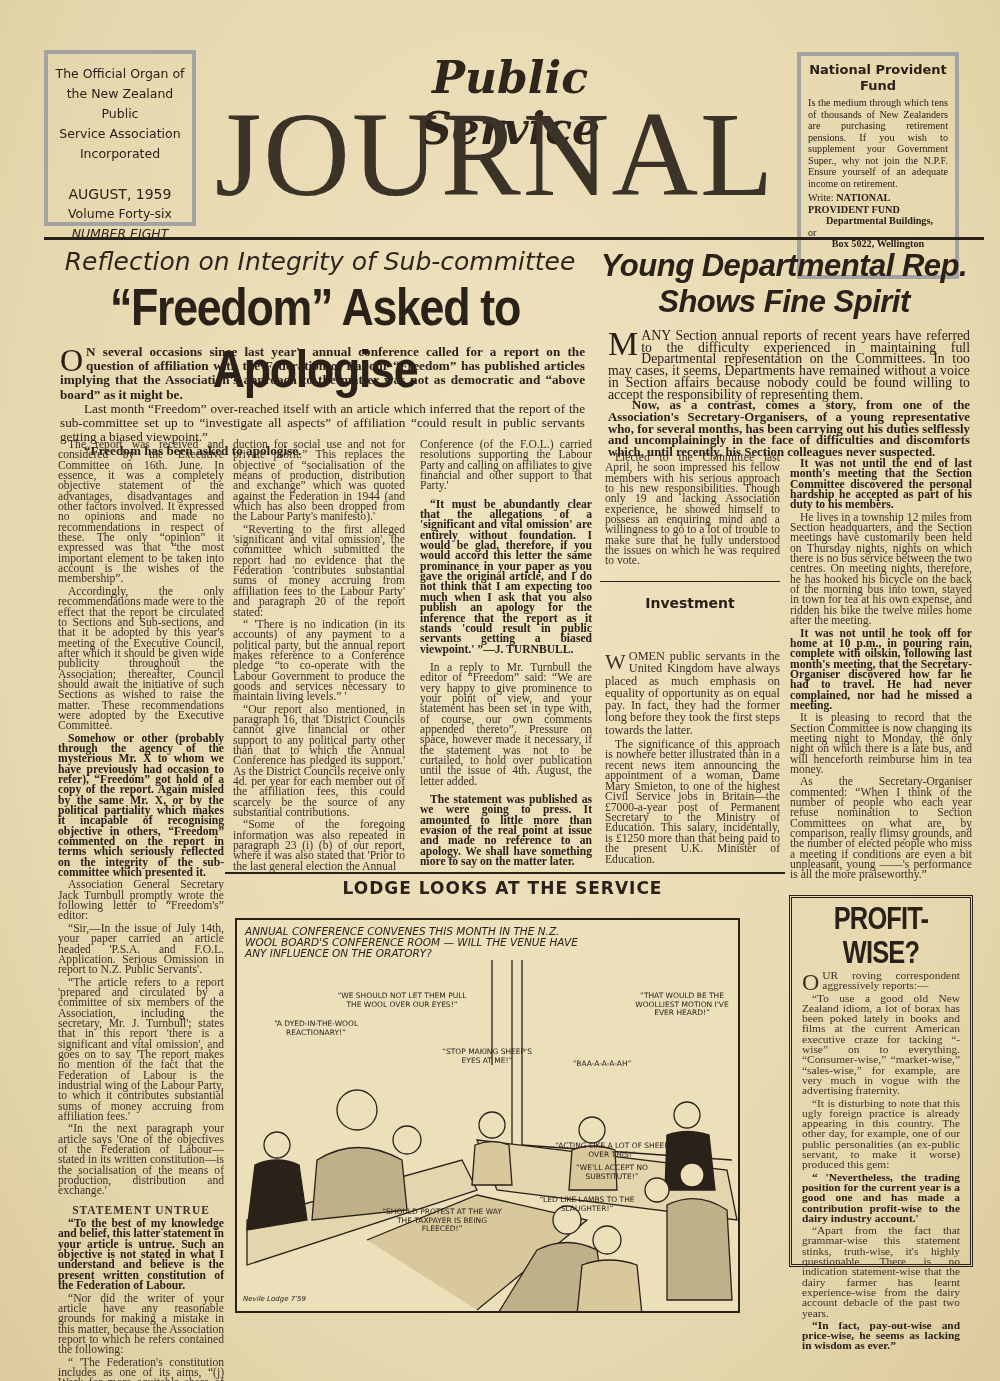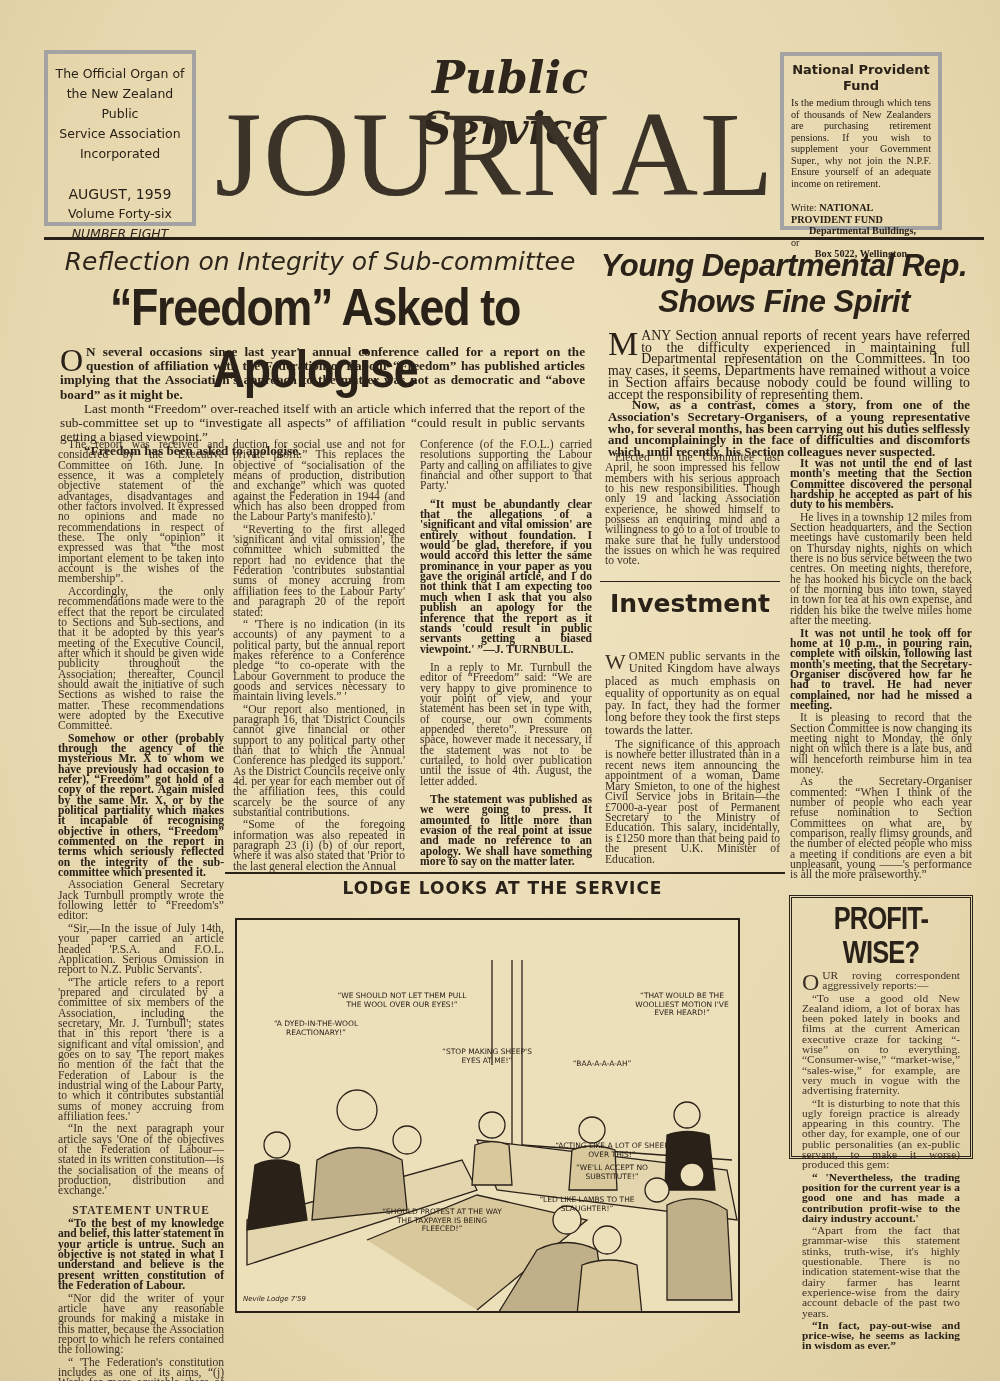--- a/index.html
+++ b/index.html
@@ -17,24 +17,24 @@
   .box { border: 4px solid #a3a3a3; }
 
   
   .org-box { left: 44px; top: 50px; width: 152px; height: 176px; padding: 10px 6px; text-align: center;
     font-family: "DejaVu Sans", sans-serif; font-size: 12.5px; line-height: 20px; }
   .org-box .it { font-style: italic; }
   .ps-title { left: 360px; top: 52px; width: 300px; text-align: center; font-style: italic; font-weight: bold;
     font-size: 44px; letter-spacing: 0px; color: #2e261c; font-family: "DejaVu Serif", serif; }
   .journal { left: 200px; top: 100px; width: 590px; text-align: center; font-size: 120px; line-height: 110px;
     letter-spacing: 2px; color: #3b3328; font-family: "Liberation Serif", serif; }
-  .npf-box { left: 780px; top: 52px; width: 162px; height: 178px; padding: 6px 7px; font-size: 10.2px; line-height: 11.5px; }
+  .npf-box { left: 797px; top: 52px; width: 162px; height: 227px; padding: 6px 7px; font-size: 10.2px; line-height: 11.5px; }
   .npf-title { font-family: "DejaVu Sans", sans-serif; font-weight: bold; font-size: 13px; text-align: center; line-height: 16px; margin-bottom: 3px; }
   .npf-body { text-align: justify; }
-  .npf-write { margin-top: 13px; }
+  .npf-write { margin-top: 3px; }
   .b { font-weight: bold; }
   .center { text-align: center; }
   .rule { background: #2a2118; }
 
   
   .kicker { left: 60px; top: 247px; width: 520px; text-align: center; font-family: "DejaVu Sans", sans-serif;
     font-style: italic; font-size: 25px; color: #2e261c; }
   .headline { left: 30px; top: 276px; width: 570px; text-align: center; font-family: "Liberation Sans", sans-serif;
     font-weight: bold; font-size: 52px; letter-spacing: -1.5px; transform: scaleX(0.86); transform-origin: center; line-height: 62px; }
   .lead { left: 60px; top: 345px; width: 525px; font-size: 13.2px; line-height: 14.2px; text-align: justify; }
@@ -46,30 +46,30 @@
     font-weight: bold; font-style: italic; font-size: 31px; line-height: 36px; letter-spacing: -0.5px; }
   .young-lead { left: 608px; top: 330px; width: 362px; font-size: 13.8px; line-height: 11.7px; text-align: justify; }
 
   .col { font-size: 11.6px; line-height: 10.35px; text-align: justify; color: #3a3026; }
   .col p { text-indent: 10px; margin-bottom: 2px; }
   .col p.noind { text-indent: 0; }
   .col .bold { font-weight: bold; color: #2a2118; }
   .col h4 { text-align: center; font-size: 11.5px; font-weight: bold; letter-spacing: 1px; margin: 8px 0 4px; }
 
   .inv-head { left: 600px; top: 590px; width: 180px; text-align: center; font-family: "DejaVu Sans", sans-serif; font-weight: bold;
-    font-size: 25px; line-height: 27px; }
+    font-size: 14px; line-height: 27px; }
 
   .lodge-title { left: 230px; top: 878px; width: 545px; text-align: center; font-family: "DejaVu Sans", sans-serif;
     font-weight: bold; font-size: 17px; letter-spacing: 1px; }
   .cartoon { left: 235px; top: 918px; width: 505px; height: 395px; border: 2px solid #2a2118; background: #ece0bb; overflow: hidden; }
   .caption { font-family: "DejaVu Sans", sans-serif; font-style: italic; font-size: 10.5px; line-height: 11px; color: #2a2118; }
   .bubble { position: absolute; font-family: "DejaVu Sans", sans-serif; font-size: 7.5px; line-height: 8.5px; text-align: center; color: #2a2118; }
   .sig { position: absolute; left: 6px; bottom: 8px; font-family: "DejaVu Sans", sans-serif; font-size: 7px; font-style: italic; }
 
-  .profit-box { left: 789px; top: 895px; width: 184px; height: 264px; border: 3px double #2a2118; padding: 4px 10px; }
+  .profit-box { left: 789px; top: 895px; width: 184px; height: 372px; border: 3px double #2a2118; padding: 4px 10px; }
   .profit-title { font-family: "Liberation Sans", sans-serif; font-weight: bold; font-size: 31px; text-align: center; letter-spacing: -1px;
     transform: scaleX(0.82); line-height: 34px; }
 </style>
 </head>
 <body>
 
 <div class="page">
 
   <div class="abs box org-box">
     <div>The Official Organ of</div>
@@ -165,20 +165,21 @@
   </div>
   <div class="abs col" style="left:605px;top:650px;width:175px;line-height:12.3px;font-size:12.3px">
     <p class="noind"><span class="drop" style="font-size:22px;line-height:20px">W</span><span>OMEN public servants in the United Kingdom have always placed as much emphasis on equality of opportunity as on equal pay. In fact, they had the former long before they took the first steps towards the latter.</span></p>
     <p style="margin-top:4px;line-height:10.4px;font-size:11.6px">The significance of this approach is nowhere better illustrated than in a recent news item announcing the appointment of a woman, Dame Mary Smieton, to one of the highest Civil Service jobs in Britain—the £7000-a-year post of Permanent Secretary to the Ministry of Education. This salary, incidentally, is £1250 more than that being paid to the present U.K. Minister of Education.</p>
   </div>
 
   <div class="abs rule" style="left:225px;top:872px;width:560px;height:2px"></div>
 
   <div class="abs lodge-title">LODGE LOOKS AT THE SERVICE</div>
   <div class="abs cartoon">
+    <div class="caption" style="position:absolute;left:8px;top:6px;width:340px">ANNUAL CONFERENCE CONVENES THIS MONTH IN THE N.Z. WOOL BOARD'S CONFERENCE ROOM — WILL THE VENUE HAVE ANY INFLUENCE ON THE ORATORY?</div>
     <svg width="505" height="395" style="position:absolute;left:0;top:0">
       <g stroke="#2a2118" fill="none" stroke-width="1.3">
         <line x1="255" y1="40" x2="255" y2="145"></line>
         <line x1="275" y1="40" x2="275" y2="225"></line>
         <line x1="285" y1="40" x2="285" y2="225"></line>
         <path d="M285 225 L495 240"></path>
         <path d="M10 345 L240 270 L225 240 L10 300 Z" fill="#e3d5ad"></path>
         <path d="M130 320 L240 275 L350 300 L240 390" fill="#d8c89c"></path>
         <path d="M240 220 L490 250 L500 300 L260 270 Z" fill="#e3d5ad"></path>
         <circle cx="40" cy="225" r="13" fill="#ece0bb"></circle>

